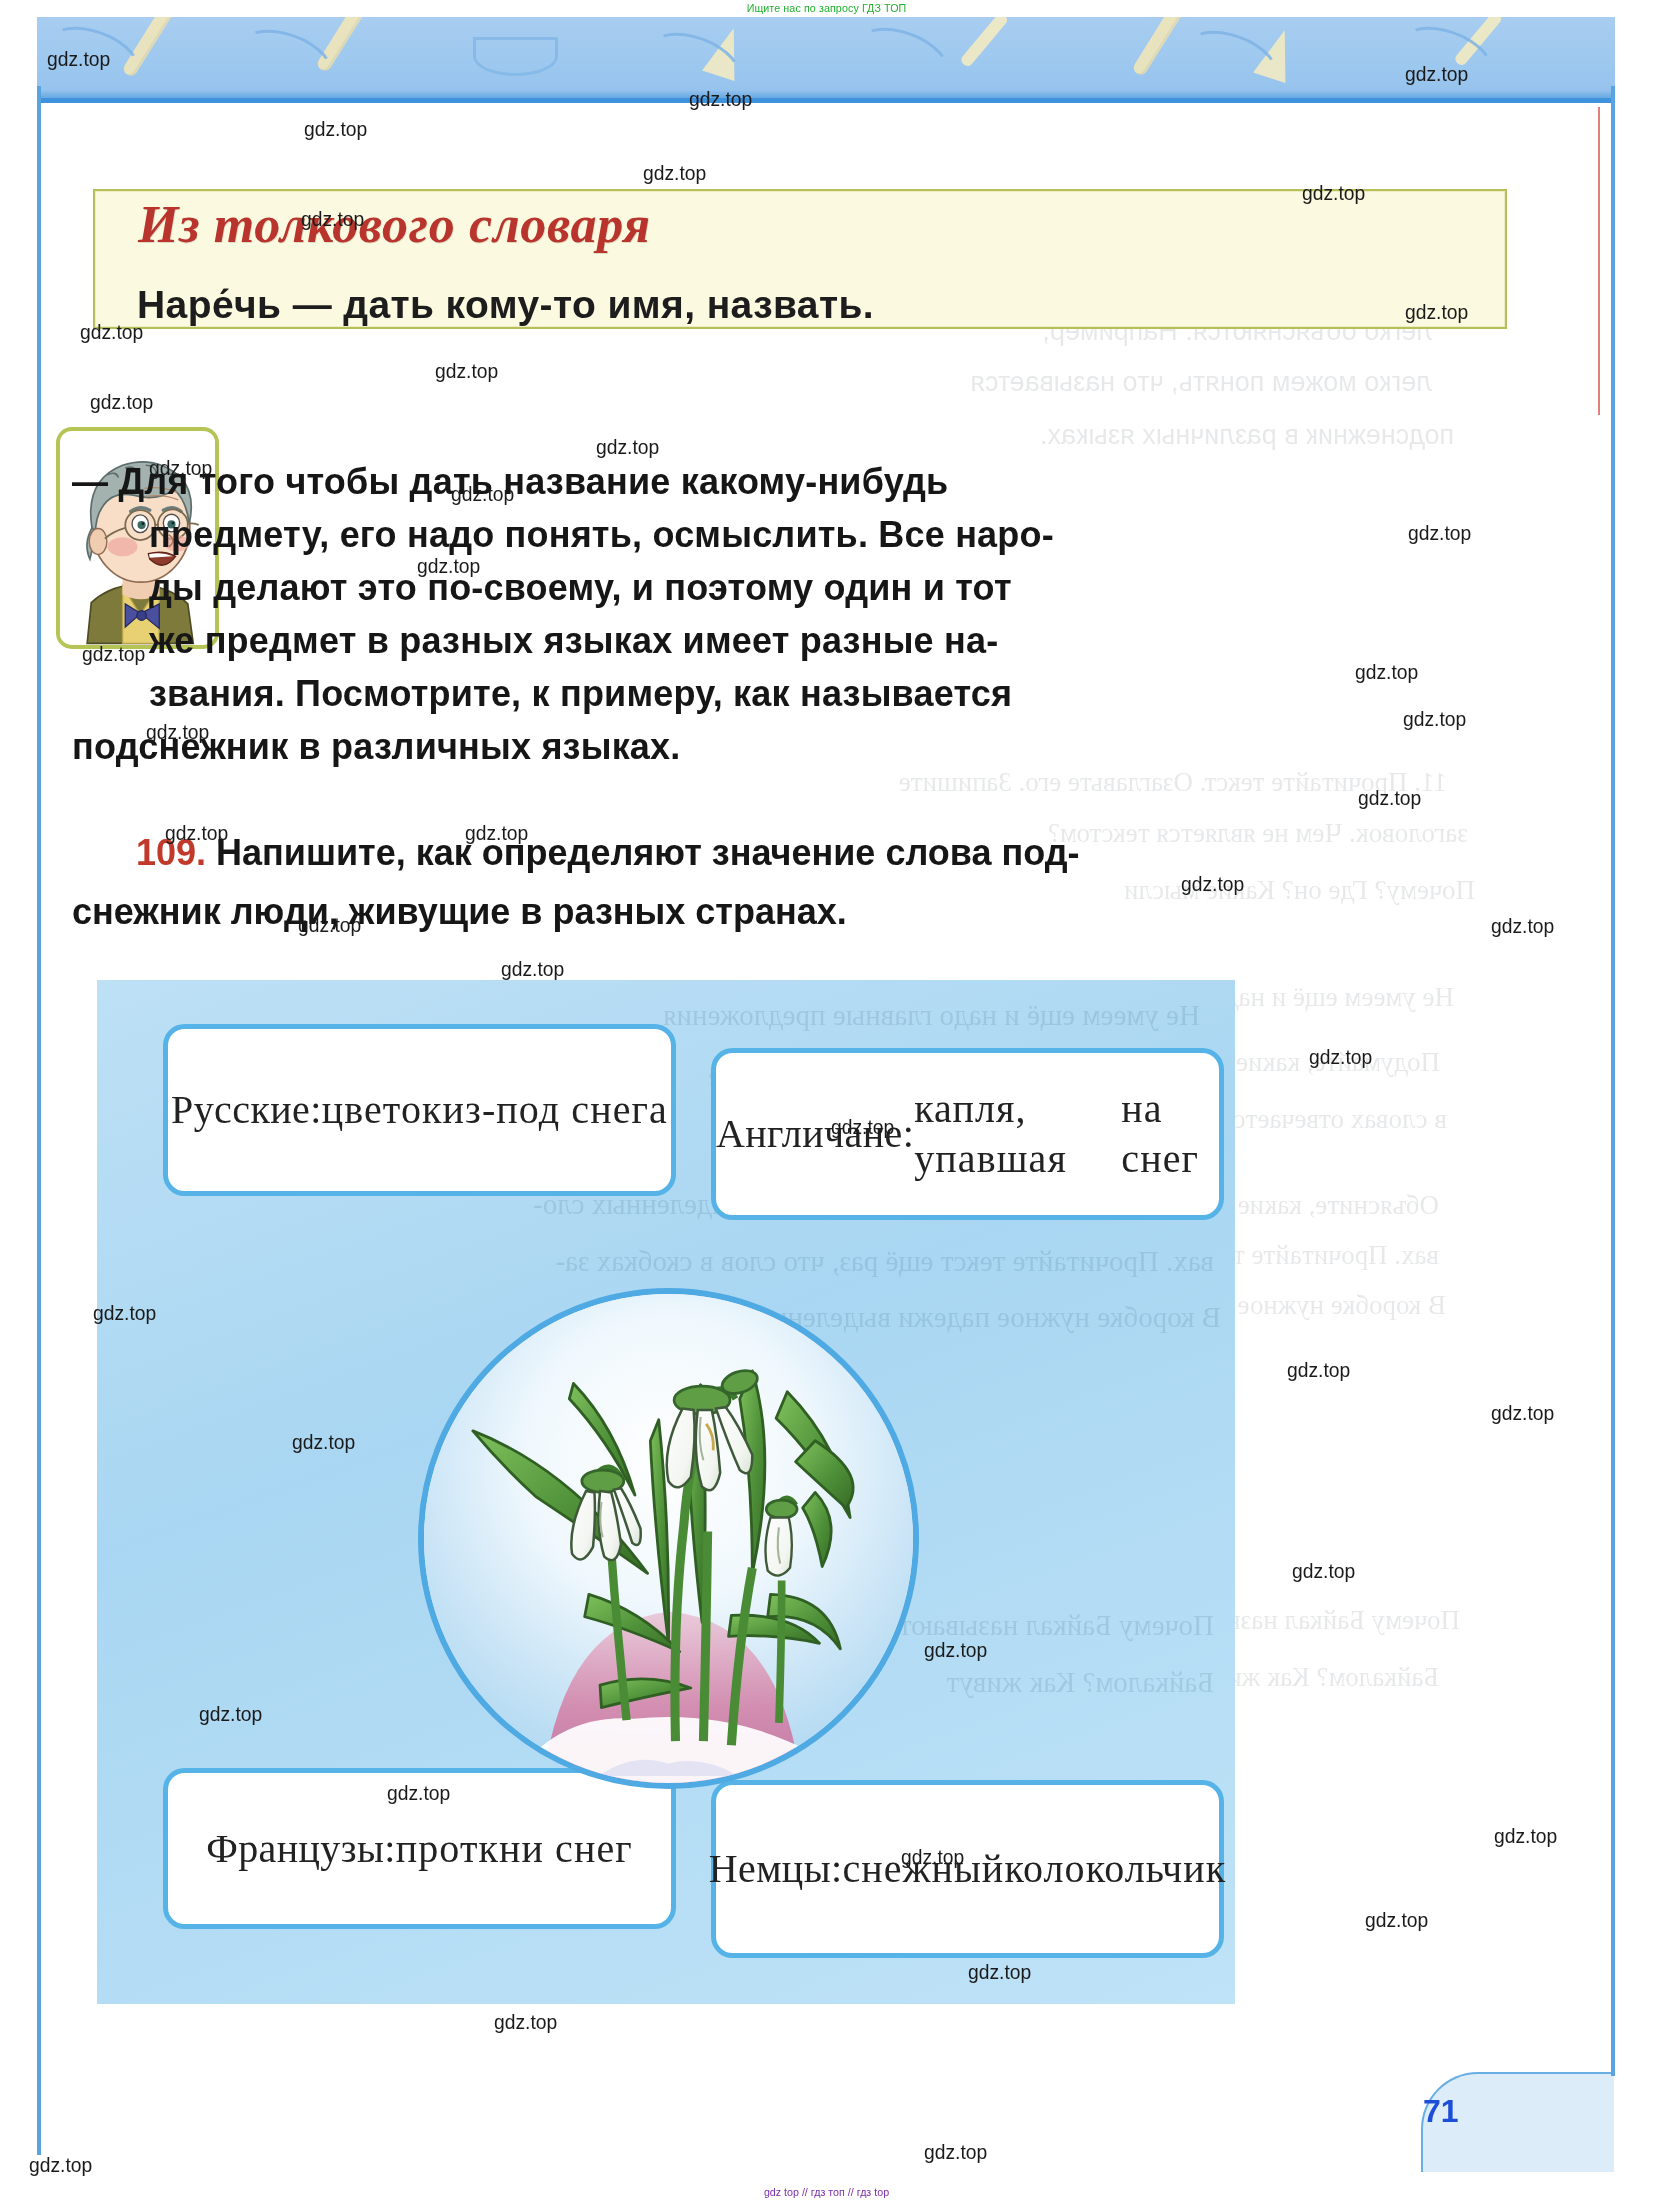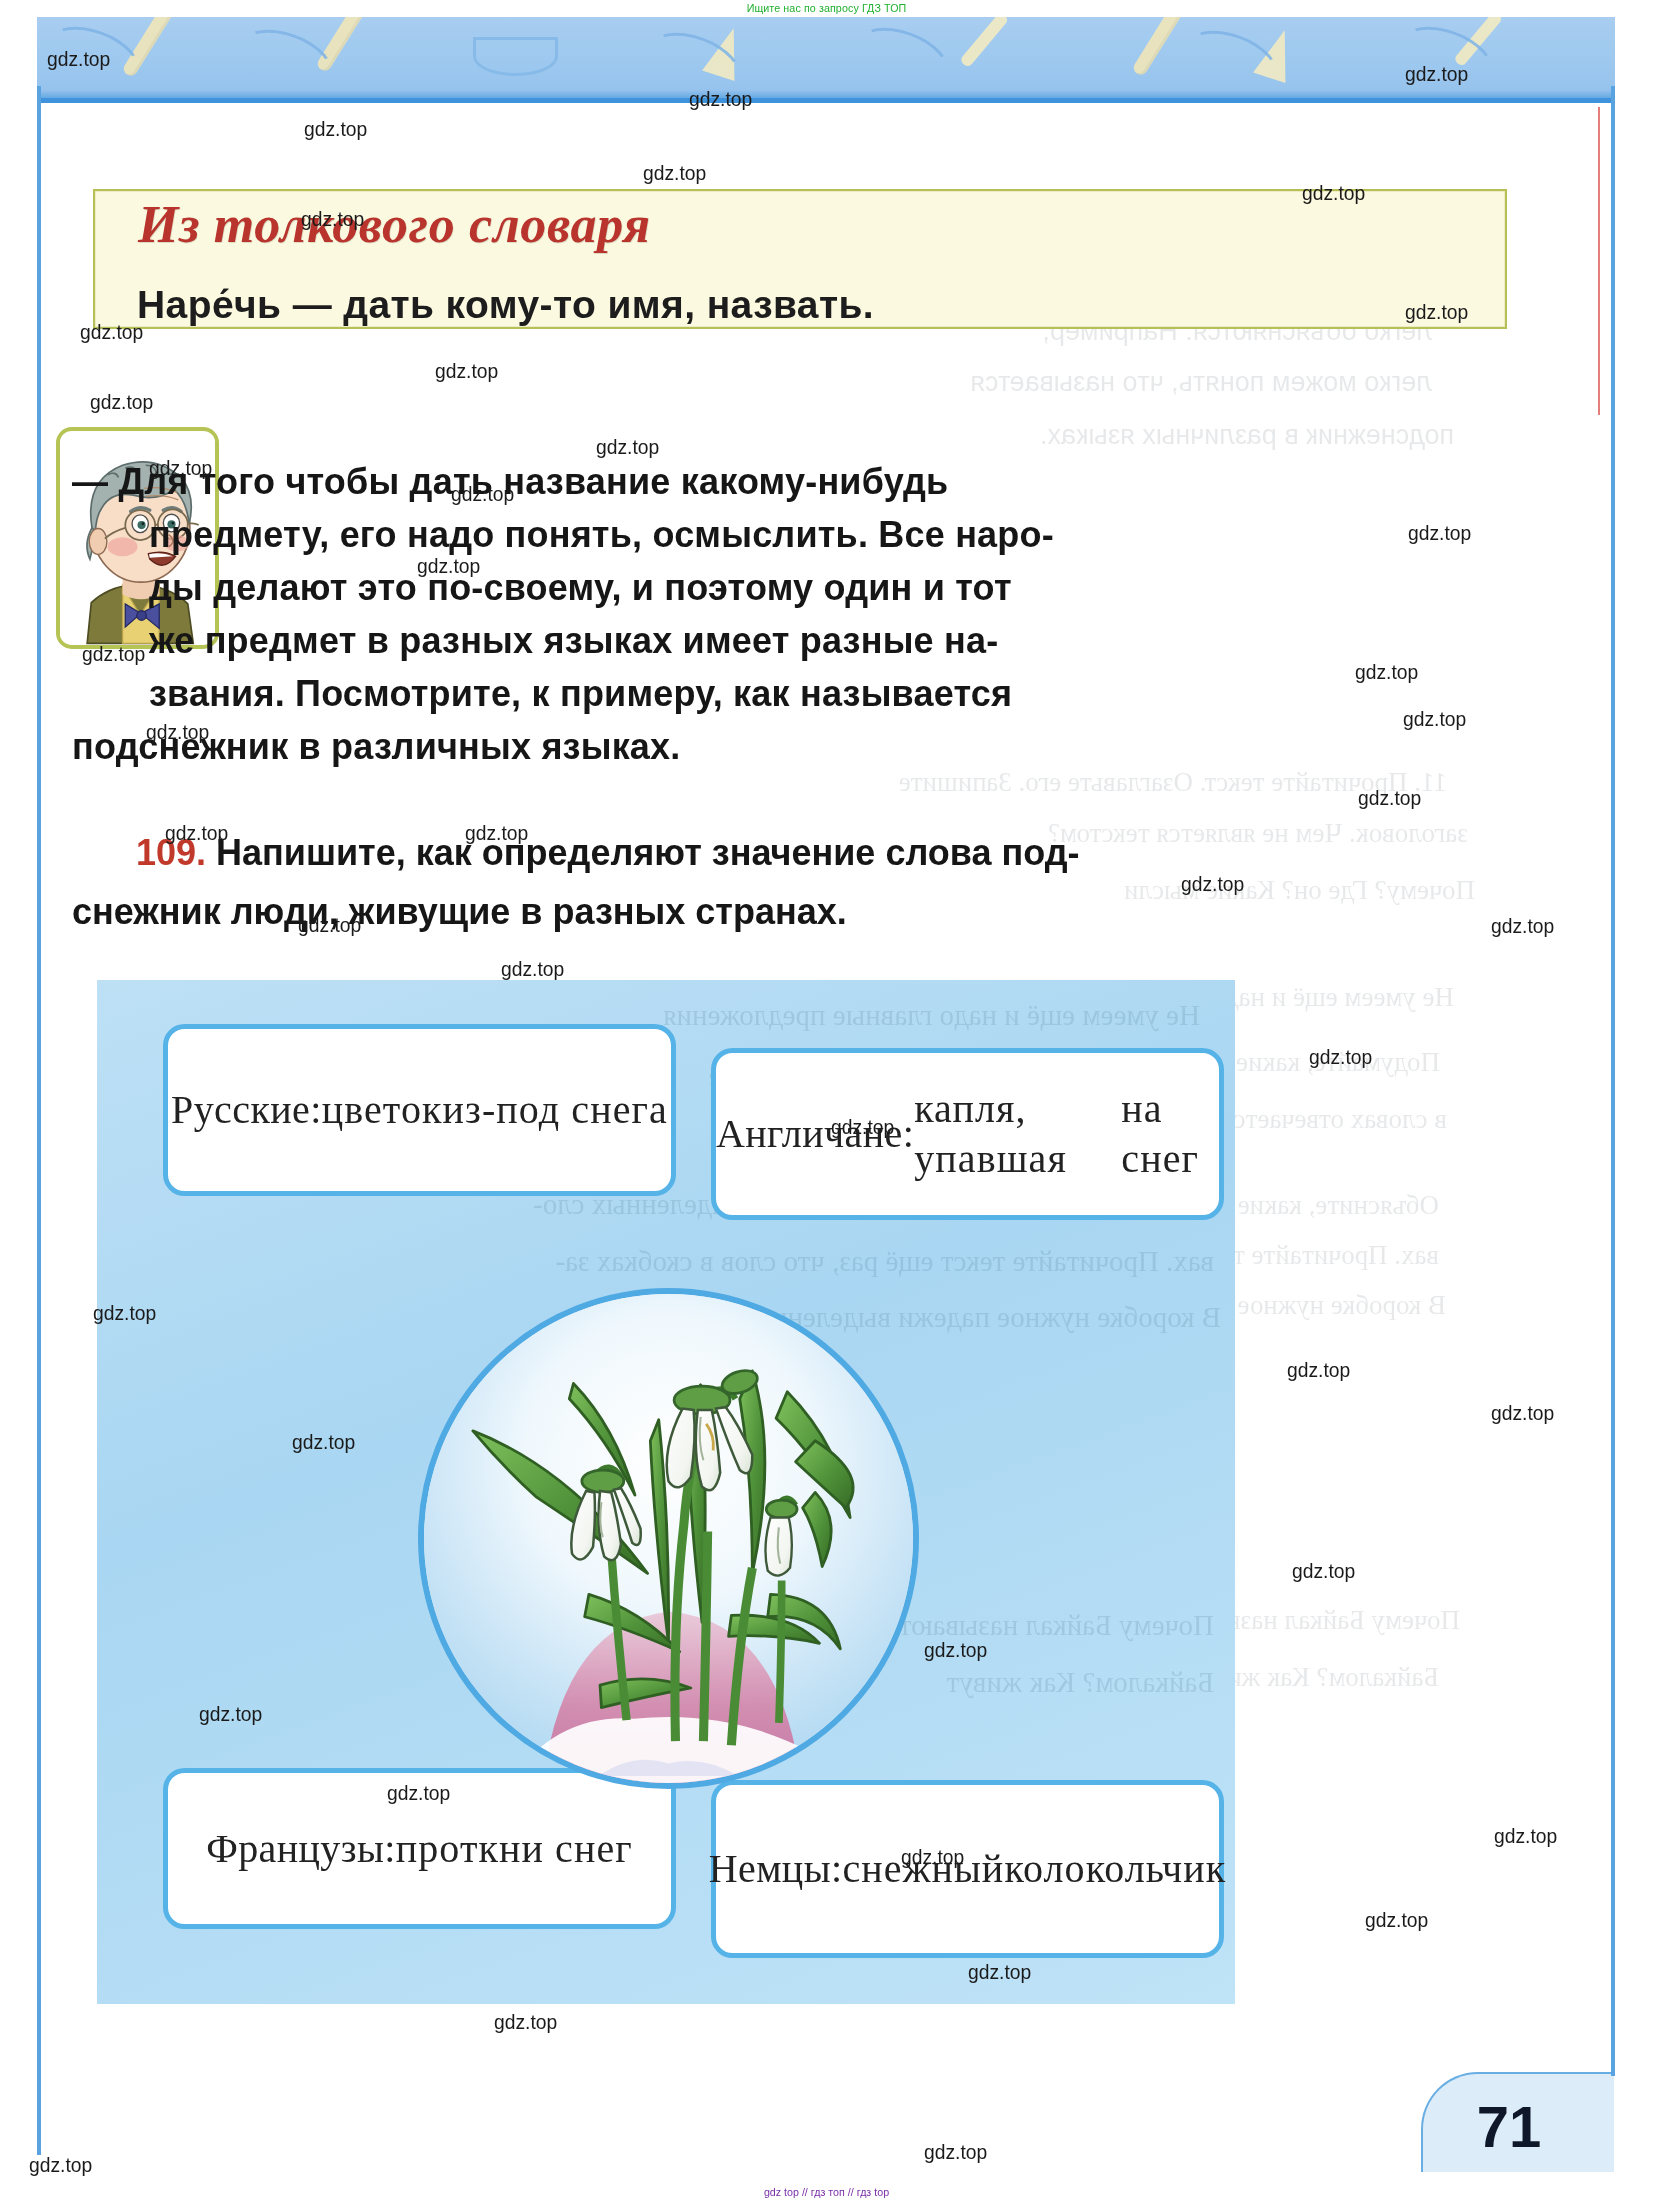--- a/index.html
+++ b/index.html
@@ -144,22 +144,22 @@
   }
   .circle-inner{position:absolute;left:0;top:0;width:100%;height:100%;}
 
   
   .page-tab{
     position:absolute;left:1421px;top:2055px;width:193px;height:132px;
     background:#dcecf8;border:2.9px solid #69aee3;border-right:none;
     border-radius:57px 0 0 0;box-sizing:border-box;
   }
   .page-num{
-    position:absolute;left:0;top:18.6px;width:172px;text-align:center;
-    font-size:58px;font-weight:bold;color:#0f172a;
+    position:absolute;left:0;top:18.6px;width:172px;text-align:left;
+    font-size:32px;font-weight:bold;color:#1d4ed8;
   }
 
   
   .footer{
     position:absolute;left:0;top:2179px;width:1653px;height:26px;
     text-align:center;color:#7a2fa8;font-size:10.7px;line-height:26px;background:#fff;z-index:40;
   }
 
   
   .wm{

